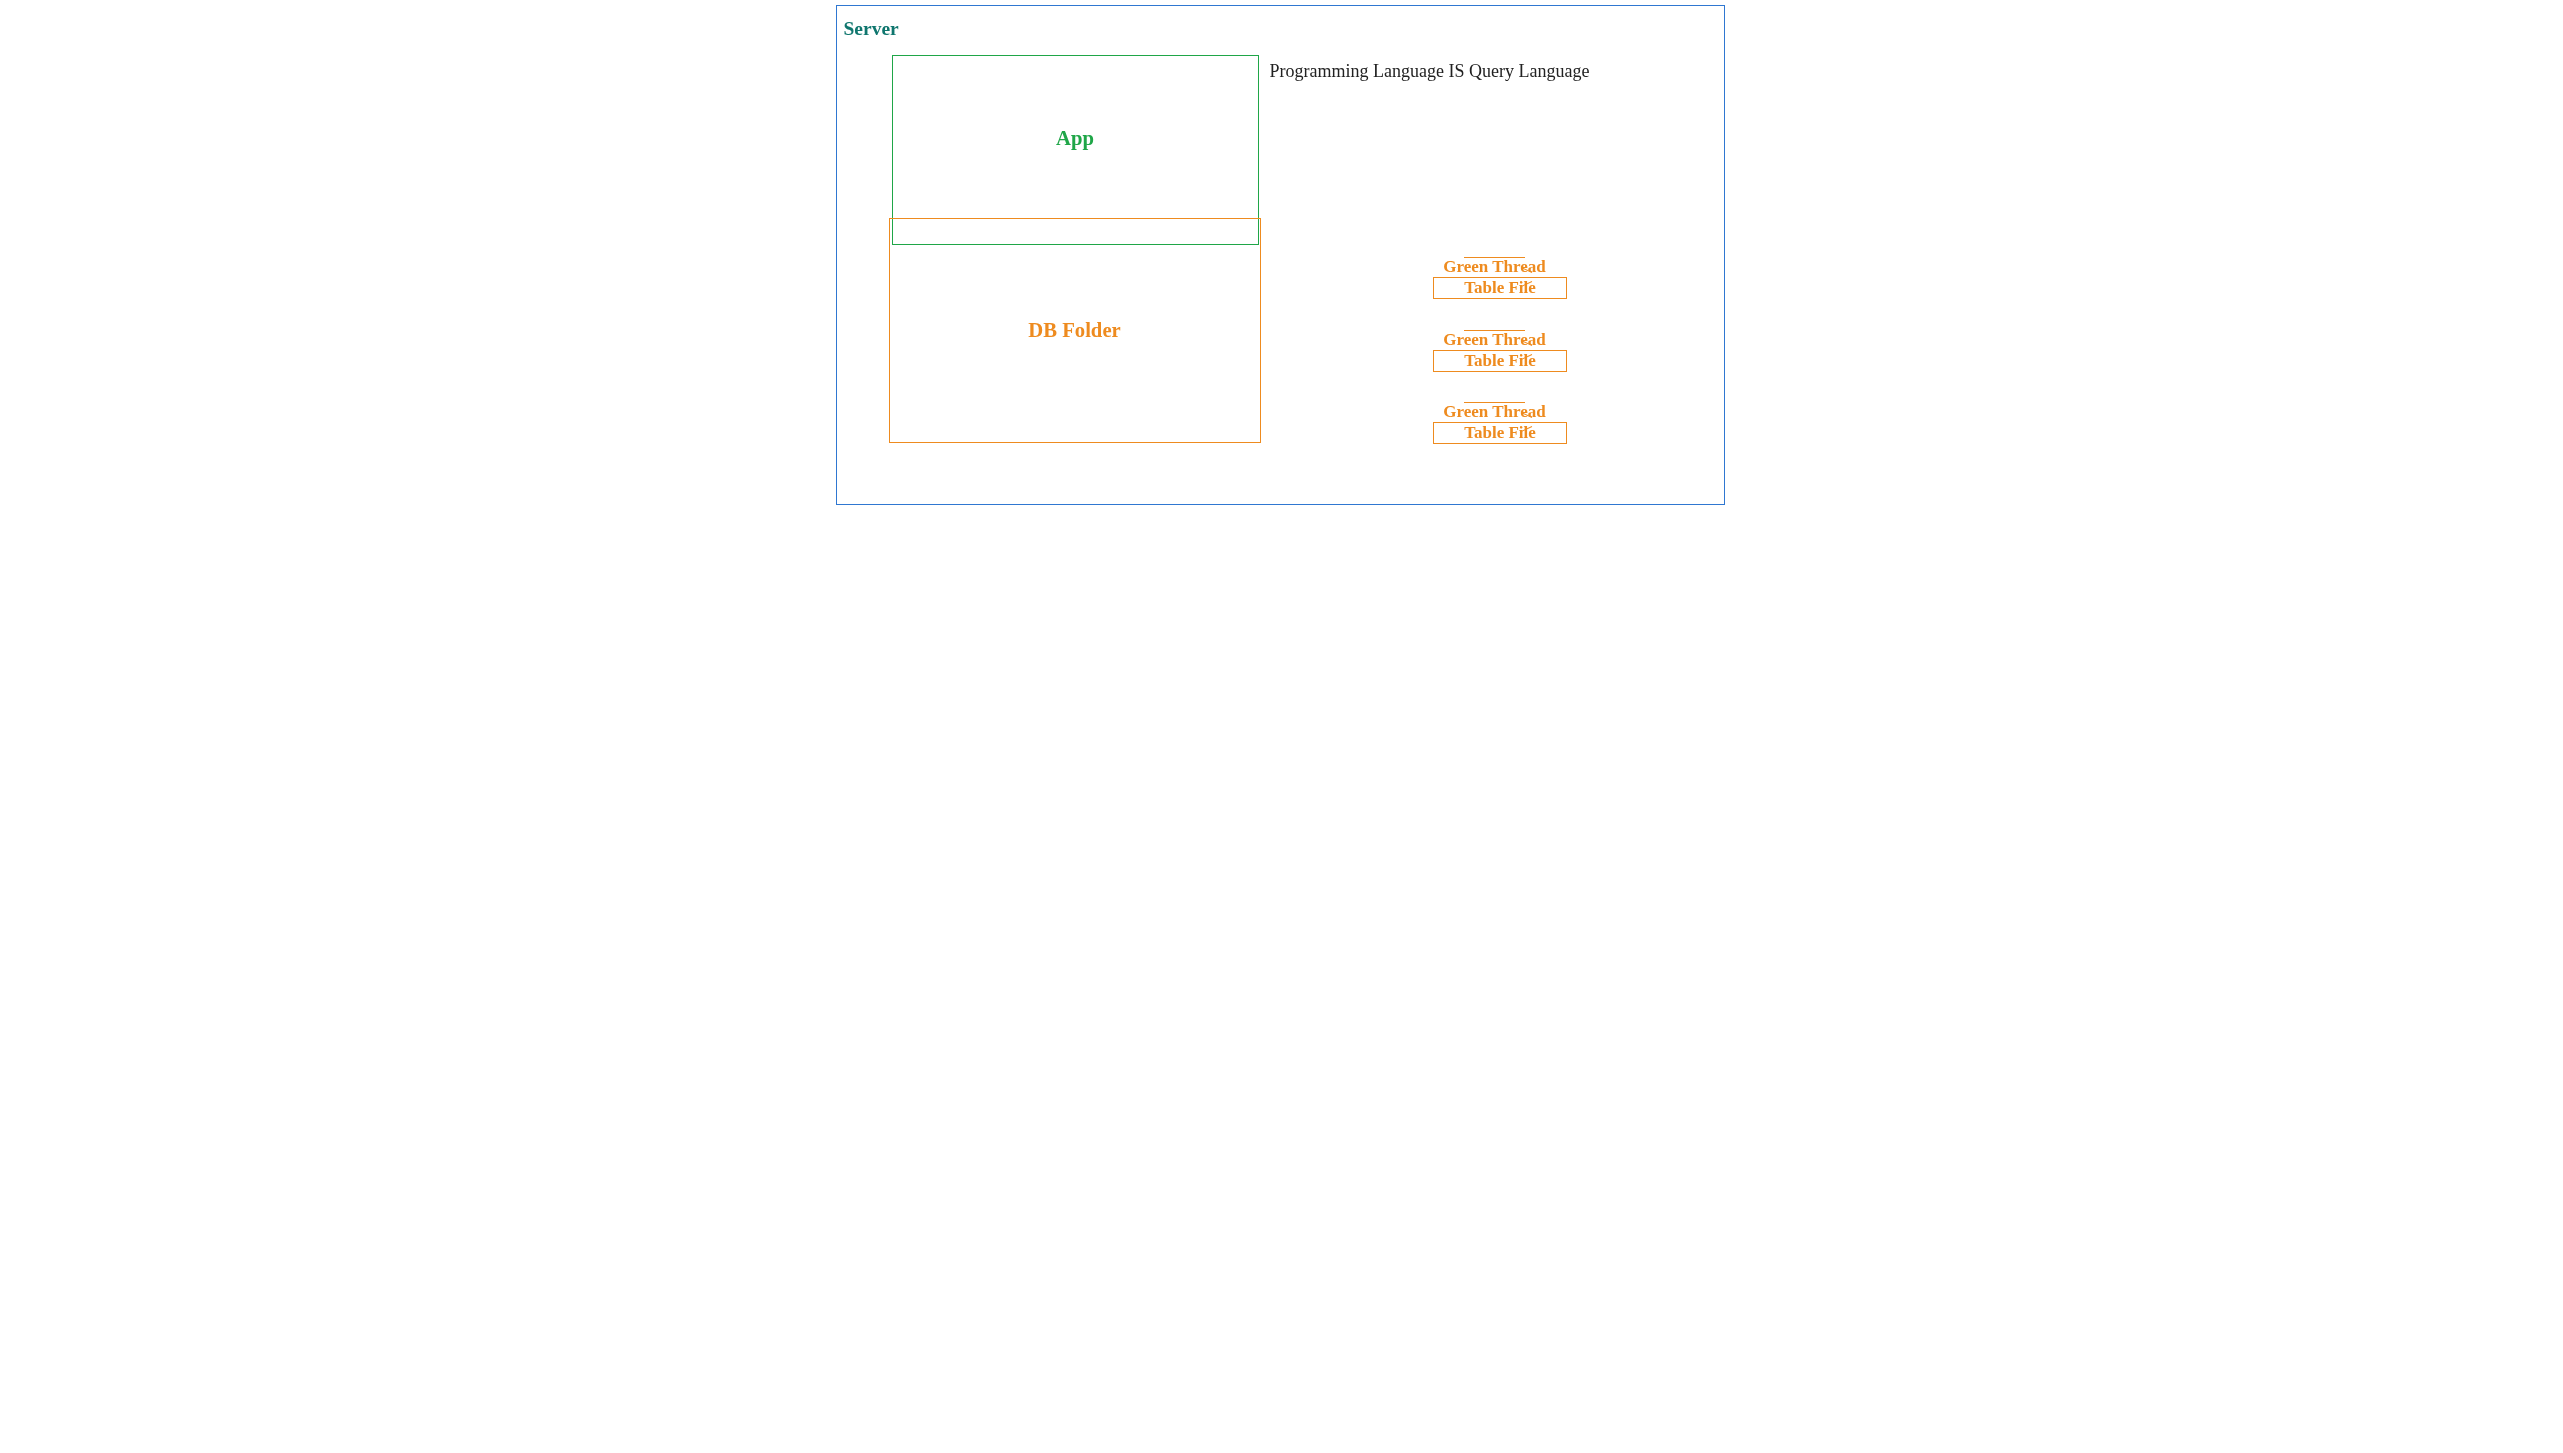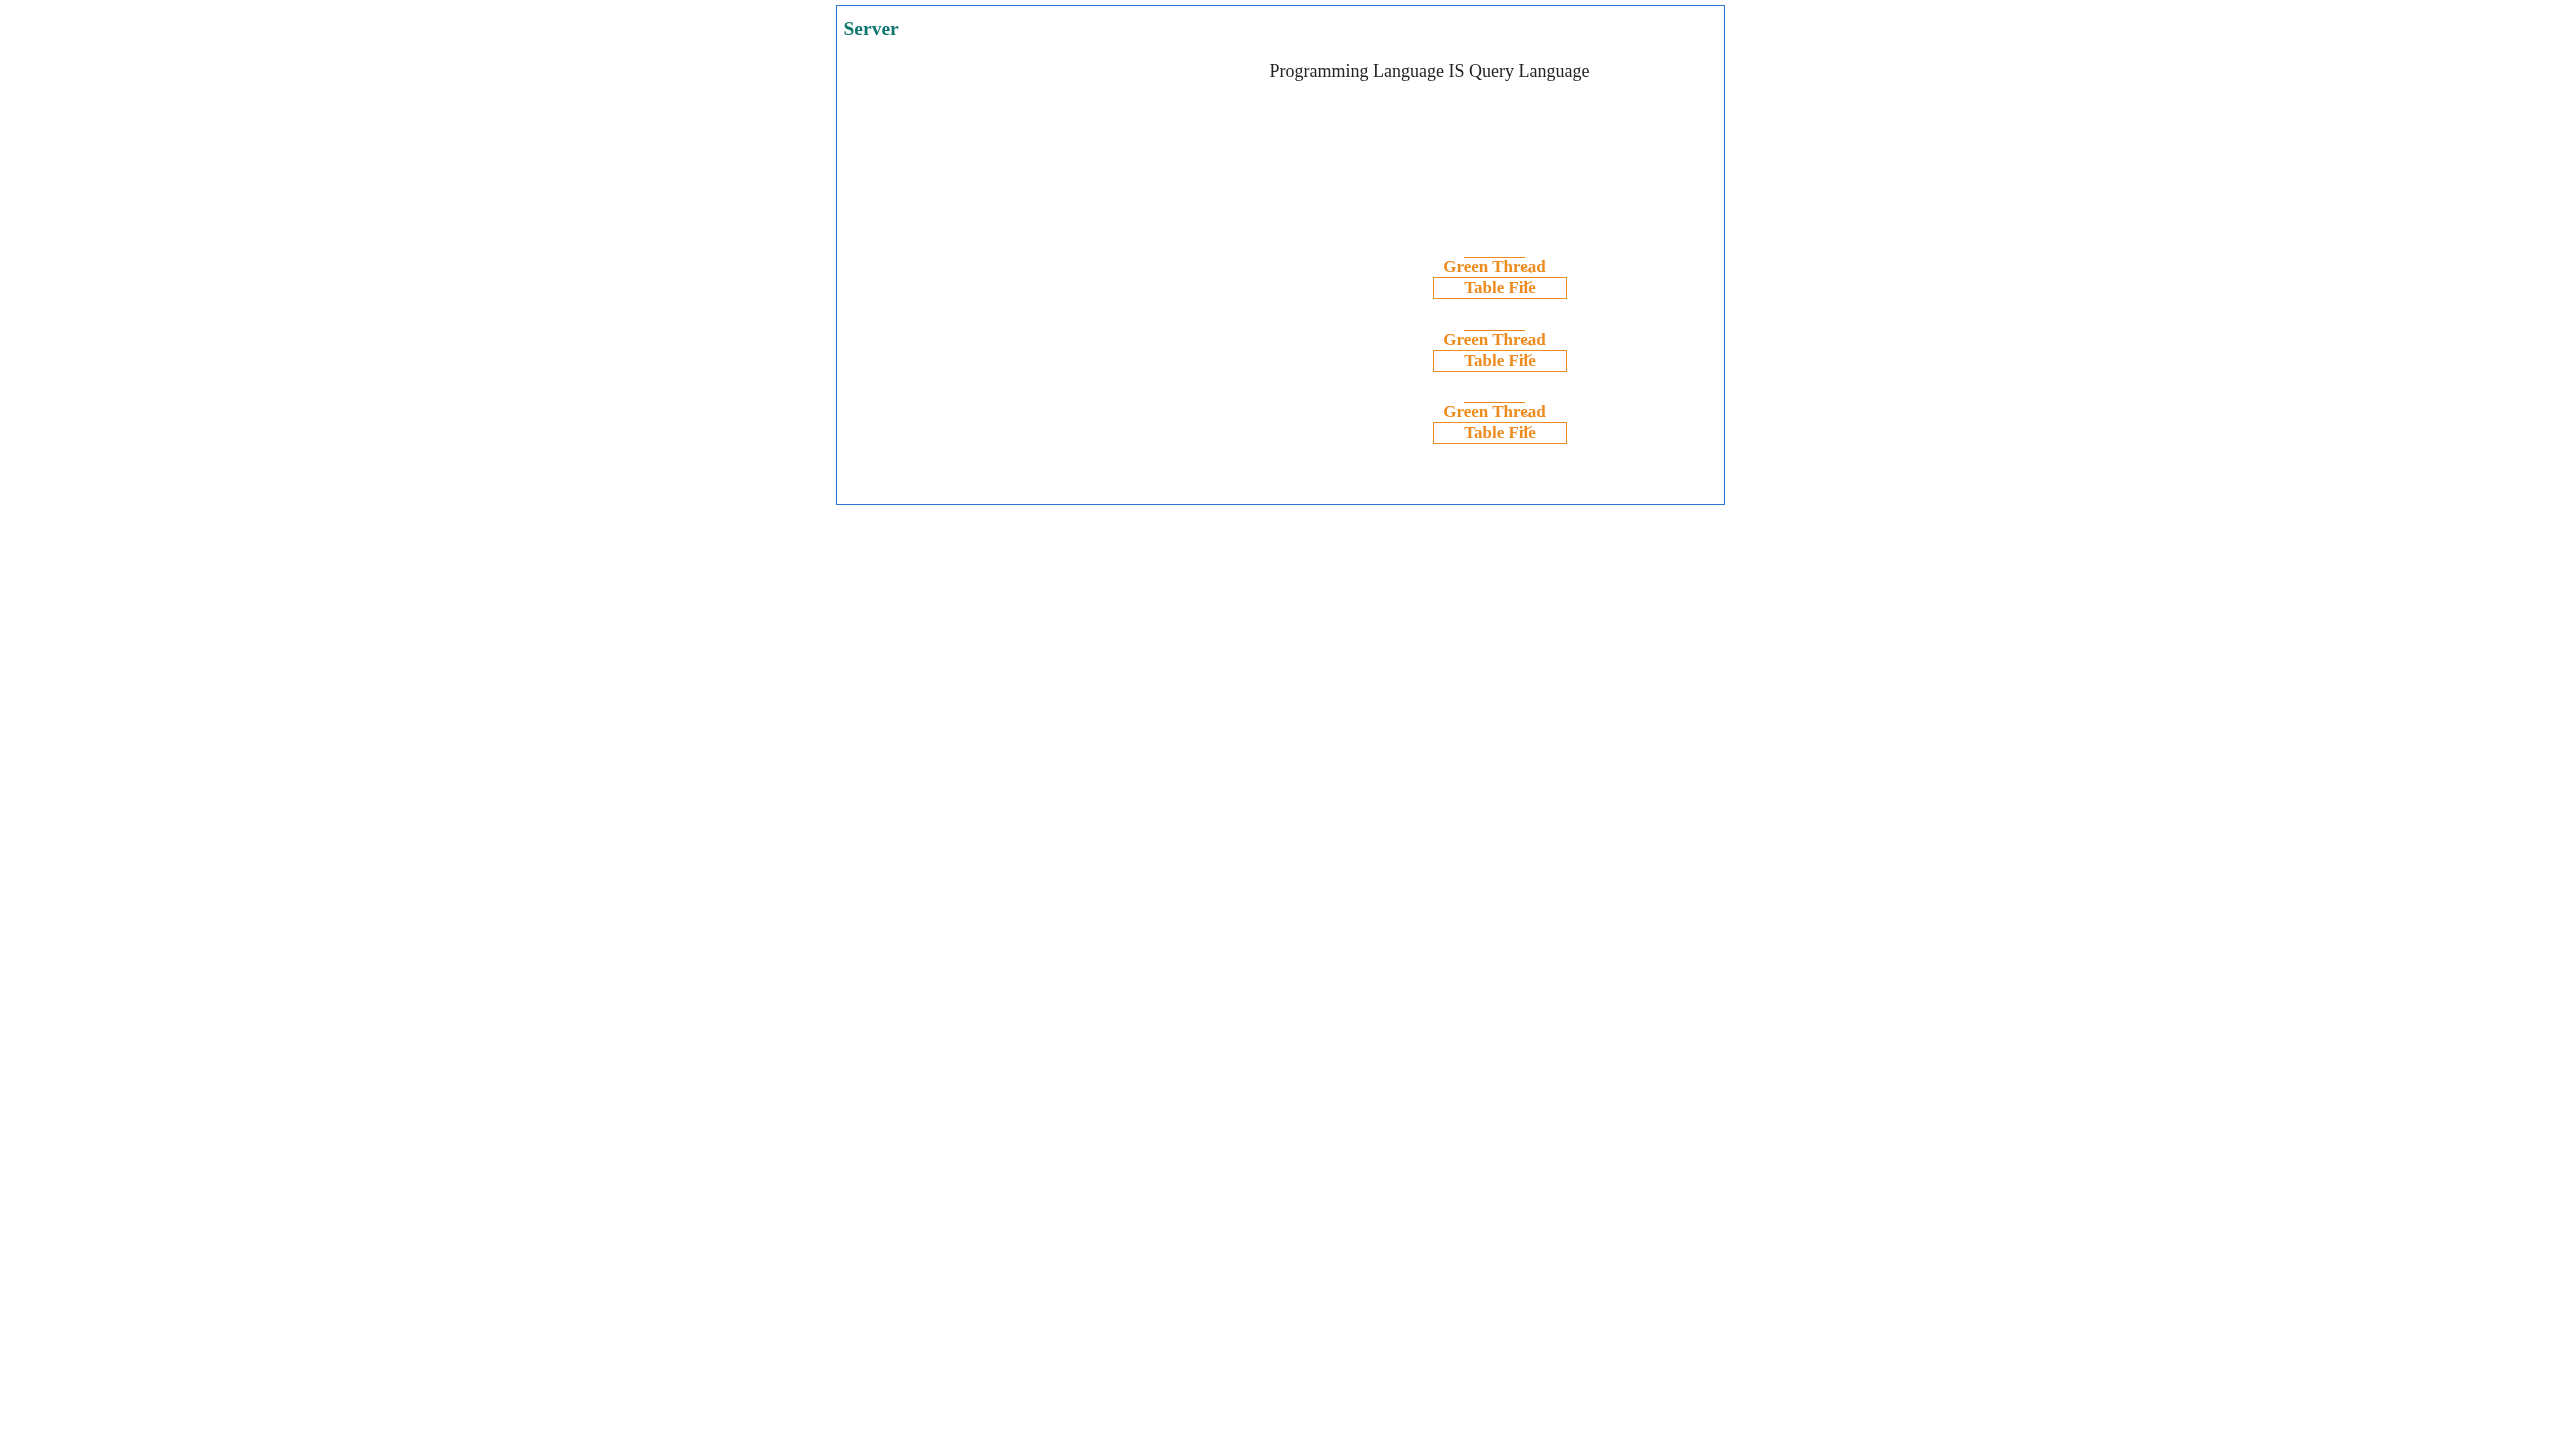--- a/index.html
+++ b/index.html
@@ -153,21 +153,27 @@
   }
 </style>
 </head>
 <body>
 
 <div class="canvas">
 
   <div class="server-border"></div>
   <div class="server-label">Server</div>
 
-
+  <div class="app-box">
+    <div class="app-label">App</div>
+  </div>
+
+  <div class="db-box">
+    <div class="db-label">DB Folder</div>
+  </div>
 
   <div class="lang-label">Programming Language IS Query Language</div>
 
   <div class="arrow-row" style="left:432px; top:257px; width:462px;">
     <span class="arrow-seg" style="width:61px; height:1.2px;">
       <span class="arrow-line" style="width:61px;"></span>
     </span>
     <span class="thread-label">Green Thread</span>
     <span class="arrow-seg" style="width:73px; height:1.2px;">
       <span class="arrow-line" style="width:67px;"></span>

